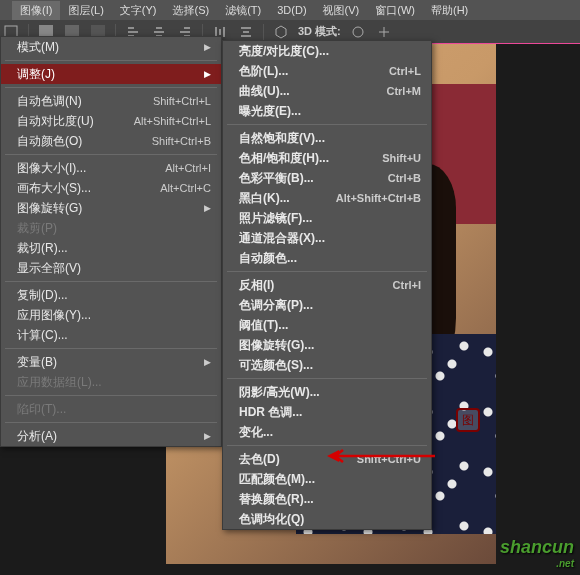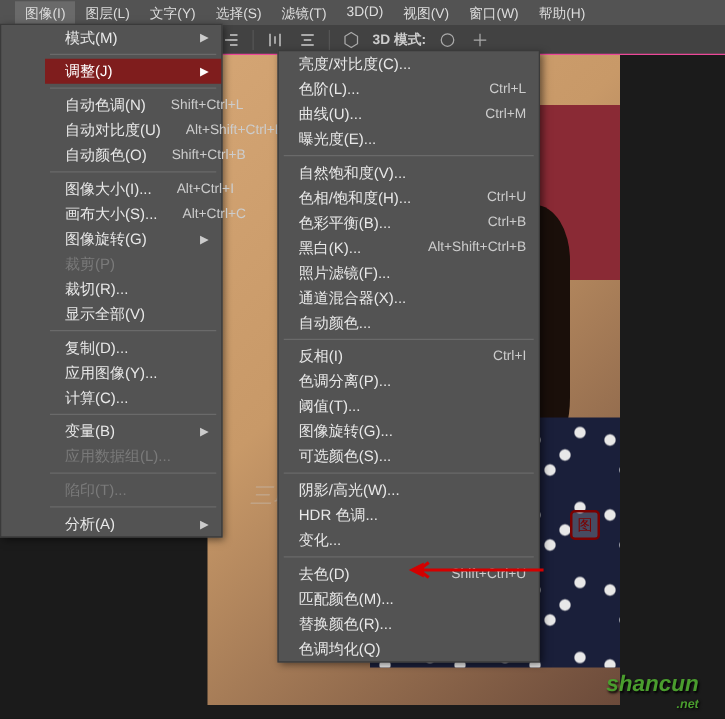--- a/index.html
+++ b/index.html
@@ -11,26 +11,26 @@
 .tool-icon { width: 18px; height: 18px; display: flex; align-items: center; justify-content: center; color: #aaa; font-size: 11px; }
 .tool-sep { width: 1px; height: 16px; background: #555; }
 .tool-label { color: #ccc; font-size: 11px; }
 .canvas-area { position: absolute; top: 44px; left: 0; width: 580px; height: 531px; background: #1b1b1b; }
 .photo { position: absolute; left: 166px; top: 0; width: 330px; height: 520px; background: linear-gradient(135deg, #d4a574 0%, #c89968 40%, #6b4a3a 100%); }
 .hat { position: absolute; top: 40px; right: 0; width: 200px; height: 140px; background: #8a2a35; border-radius: 50% 0 0 50%; }
 .hair { position: absolute; top: 120px; right: 40px; width: 140px; height: 220px; background: #1a0f0a; border-radius: 40% 20% 30% 40%; }
 .dress { position: absolute; bottom: 30px; right: 0; width: 200px; height: 200px; background: #1a1f3a; border-radius: 30% 0 0 0; }
 .dress::before { content: ""; position: absolute; inset: 0; background-image: radial-gradient(circle at 20% 30%, #e8e8e8 4px, transparent 5px), radial-gradient(circle at 60% 50%, #e8e8e8 4px, transparent 5px), radial-gradient(circle at 40% 70%, #e8e8e8 4px, transparent 5px), radial-gradient(circle at 80% 20%, #e8e8e8 4px, transparent 5px); background-size: 60px 60px; }
 .watermark { position: absolute; left: 200px; top: 340px; color: rgba(200,200,200,0.35); font-size: 18px; font-style: italic; letter-spacing: 1px; }
-.logo { position: absolute; right: 21px; bottom: 6px; color: #4a9d2e; font-weight: bold; font-size: 18px; font-style: italic; text-shadow: 1px 1px 2px #000; }
+.logo { position: absolute; right: 6px; bottom: 6px; color: #4a9d2e; font-weight: bold; font-size: 18px; font-style: italic; text-shadow: 1px 1px 2px #000; }
 .logo .sub { font-size: 10px; display: block; text-align: right; color: #4a9d2e; }
 .badge { position: absolute; right: 100px; top: 364px; width: 24px; height: 24px; border: 2px solid #7a0000; border-radius: 4px; color: #7a0000; font-size: 12px; display: flex; align-items: center; justify-content: center; background: rgba(255,255,255,0.2); }
 .menu { position: absolute; background: #535353; color: #e8e8e8; font-size: 12px; box-shadow: 2px 2px 6px rgba(0,0,0,0.5); border: 1px solid #3a3a3a; }
-.menu1 { top: 19px; left: 0; width: 178px; z-index: 10; padding-left: 35px; }
-.menu2 { top: 40px; left: 222px; width: 210px; z-index: 11; }
+.menu1 { top: 36px; left: 0; width: 222px; z-index: 10; }
+.menu2 { top: 40px; left: 222px; width: 210px; z-index: 11; font-weight: bold; }
 .menu-item { display: flex; justify-content: space-between; align-items: center; padding: 3px 10px 3px 16px; height: 20px; cursor: pointer; white-space: nowrap; }
 .menu-item.highlight { background: #7f1d1d; color: #fff; }
 .menu-item.disabled { color: #7a7a7a; cursor: default; }
 .menu-sep { height: 1px; background: #6a6a6a; margin: 3px 4px; }
 .shortcut { color: #ccc; font-size: 11px; padding-left: 20px; }
 .arrow { font-size: 9px; color: #ccc; }
 .menu-item.highlight .arrow { color: #fff; }
 .red-arrow { position: absolute; left: 325px; top: 448px; z-index: 20; }
 .red-arrow svg { width: 110px; height: 16px; }
 </style>
@@ -218,21 +218,21 @@
     </div>
     <div class="menu-item">
       <span>曝光度(E)...</span>
     </div>
     <div class="menu-sep"></div>
     <div class="menu-item">
       <span>自然饱和度(V)...</span>
     </div>
     <div class="menu-item">
       <span>色相/饱和度(H)...</span>
-      <span class="shortcut">Ctrl+U</span>
+      <span class="shortcut">Shift+U</span>
     </div>
     <div class="menu-item">
       <span>色彩平衡(B)...</span>
       <span class="shortcut">Ctrl+B</span>
     </div>
     <div class="menu-item">
       <span>黑白(K)...</span>
       <span class="shortcut">Alt+Shift+Ctrl+B</span>
     </div>
     <div class="menu-item">

